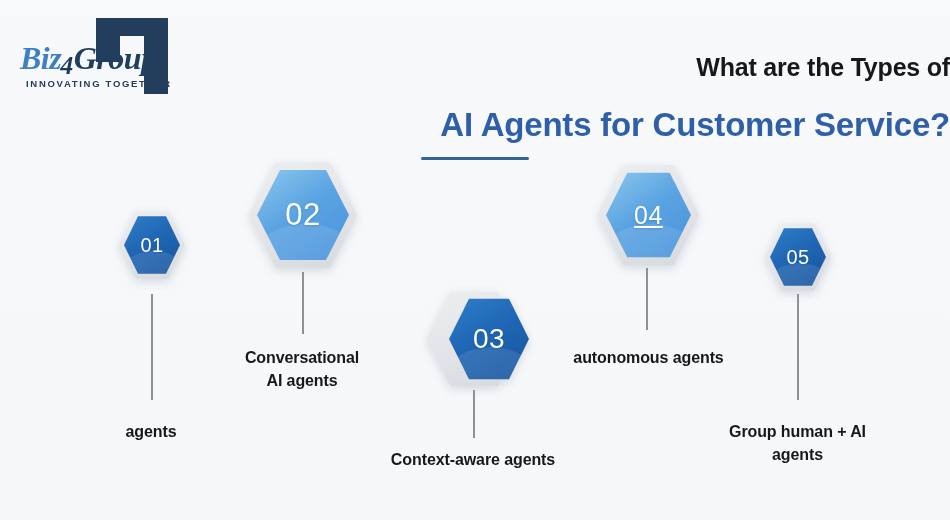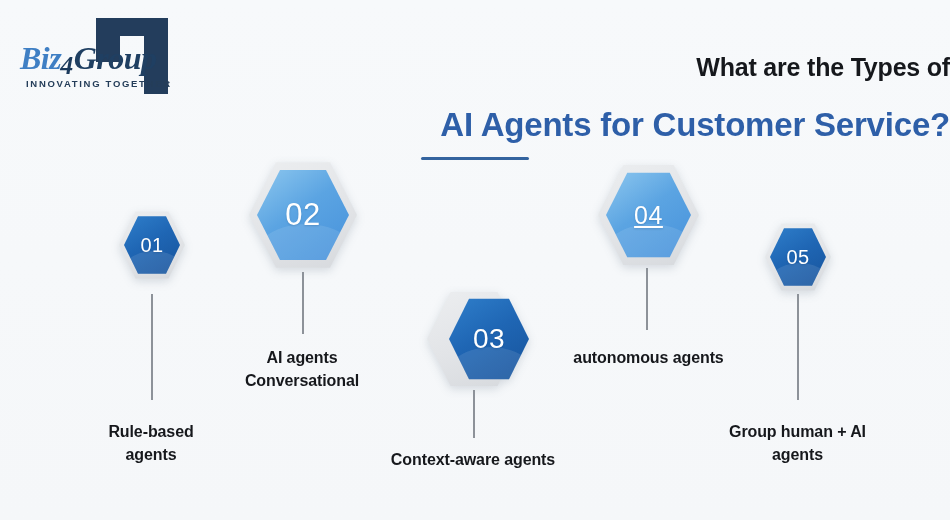--- a/index.html
+++ b/index.html
@@ -191,37 +191,36 @@
   <div class="node">
     <div class="hex-wrap" style="left:119px; top:210px; width:66px; height:70px;">
       <div class="hex-outer"></div>
       <div class="hex-inner deep" style="left:5px; top:5px; width:56px; height:60px;">
         <div class="hex-sheen"></div>
         <span class="hex-num" style="font-size:20px;">01</span>
       </div>
     </div>
     <div class="connector" style="left:151px; top:294px; height:106px;"></div>
     <div class="node-label" style="left:66px; top:420px; width:170px;">
-      <div>Rule-based</div>
       <div>agents</div>
     </div>
   </div>
 
   <div class="node">
     <div class="hex-wrap" style="left:249px; top:160px; width:108px; height:110px;">
       <div class="hex-outer"></div>
       <div class="hex-inner light" style="left:8px; top:8px; width:92px; height:94px;">
         <div class="hex-sheen"></div>
         <span class="hex-num" style="font-size:31px;">02</span>
       </div>
     </div>
     <div class="connector" style="left:302px; top:272px; height:62px;"></div>
     <div class="node-label" style="left:212px; top:346px; width:180px;">
+      <div>Conversational</div>
       <div>AI agents</div>
-      <div>Conversational</div>
     </div>
   </div>
 
   <div class="node">
     <div class="hex-wrap" style="left:427px; top:290px; width:94px; height:98px;">
       <div class="hex-outer"></div>
       <div class="hex-inner deep" style="left:22px; top:7px; width:80px; height:84px;">
         <div class="hex-sheen"></div>
         <span class="hex-num" style="font-size:28px;">03</span>
       </div>

